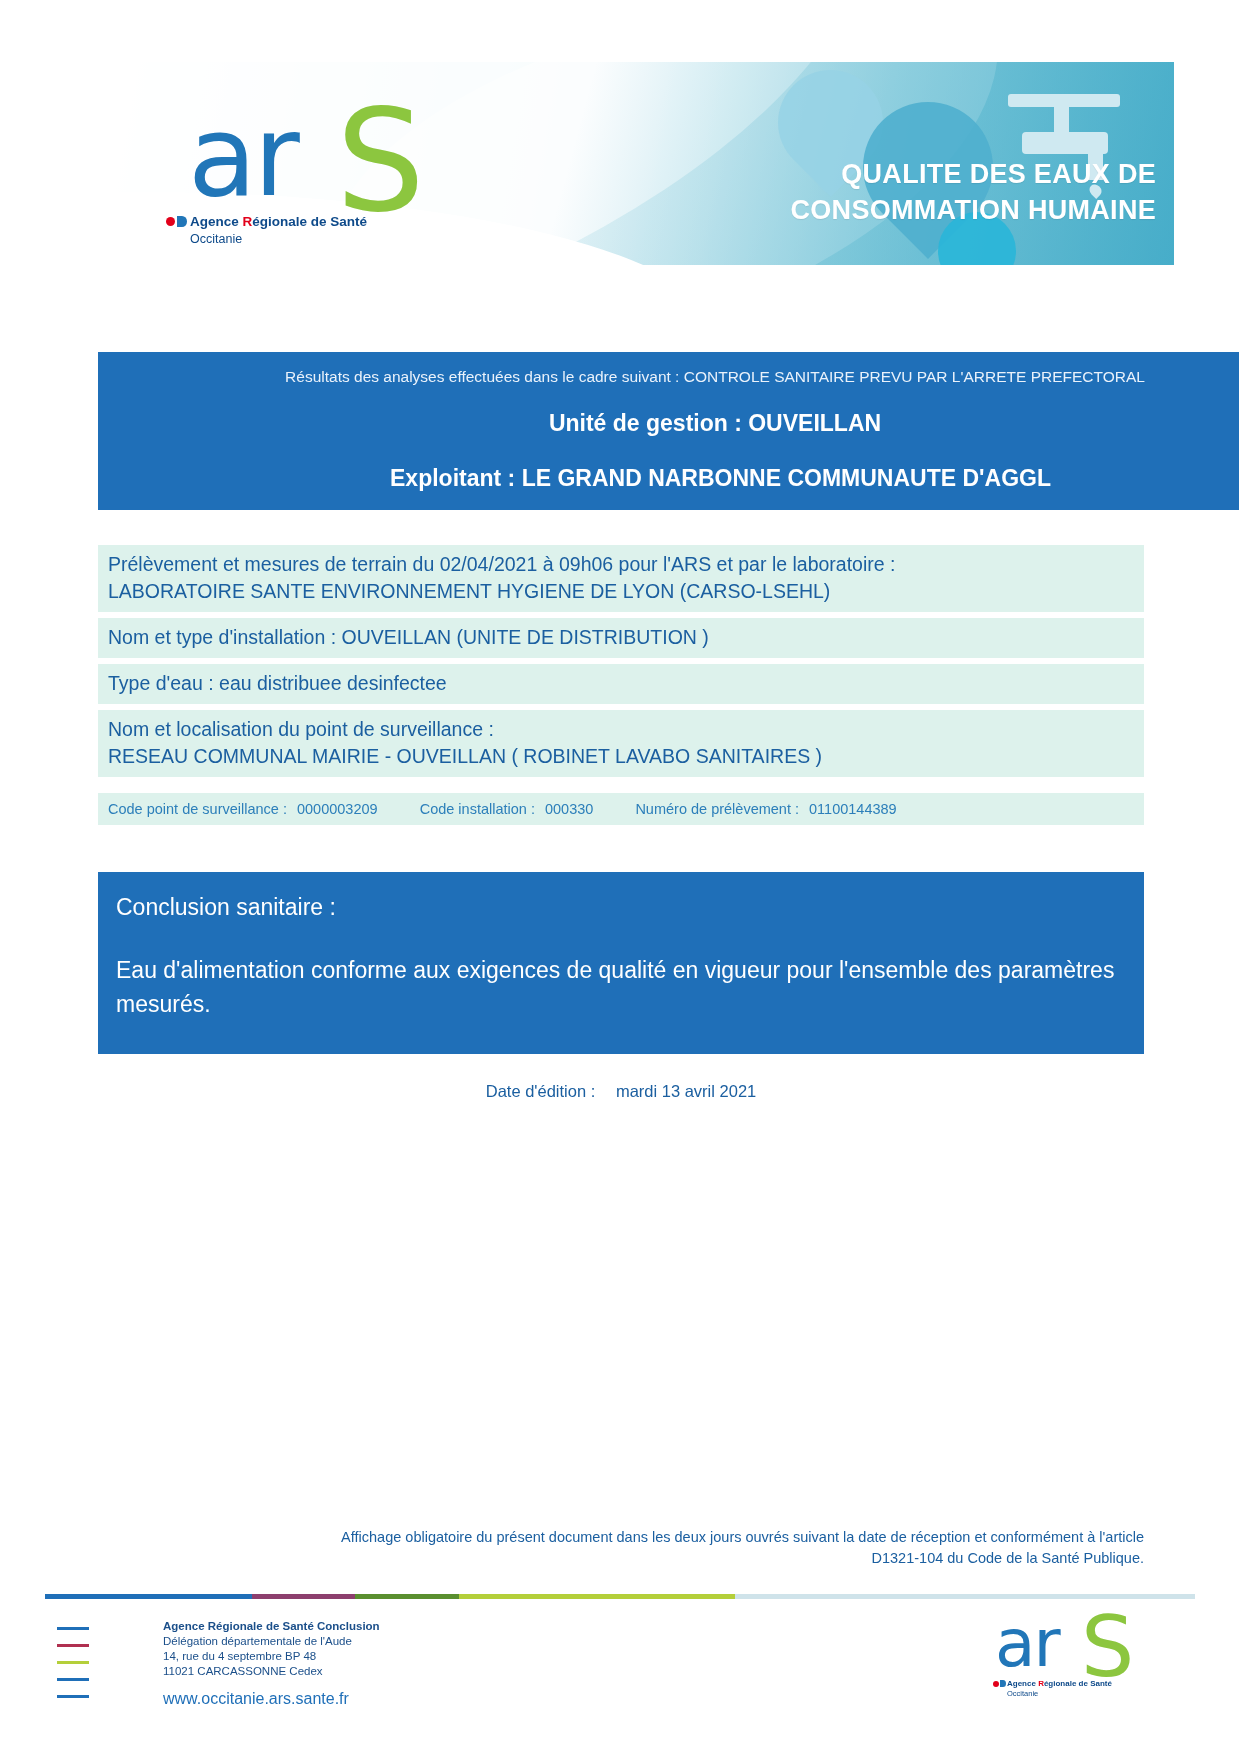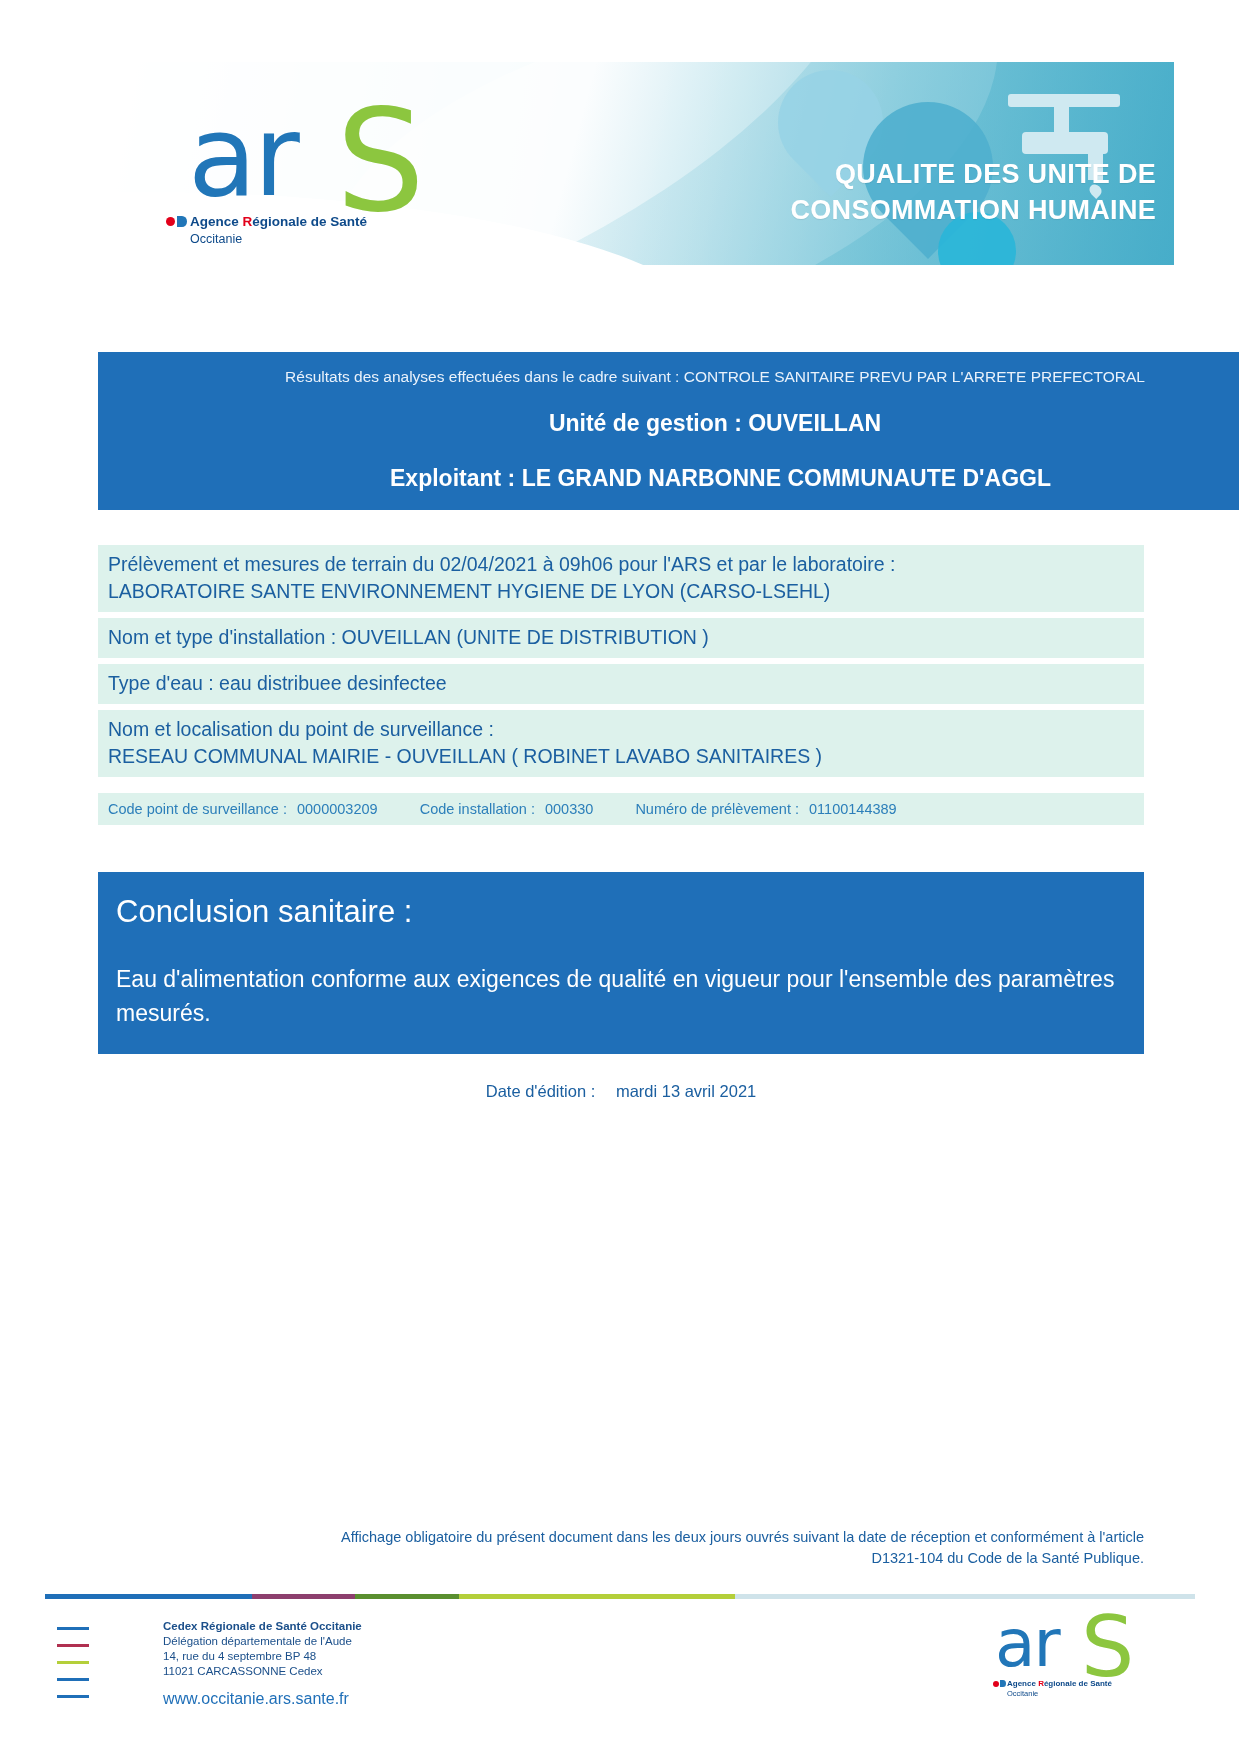--- a/index.html
+++ b/index.html
@@ -234,21 +234,21 @@
     left: 98px;
     top: 872px;
     width: 1046px;
     height: 182px;
     background: #1f6fb8;
     color: #ffffff;
     padding: 22px 18px 0 18px;
     box-sizing: border-box;
   }
   .conclusion .c-title {
-    font-size: 31px;
+    font-size: 23px;
     margin-bottom: 32px;
   }
   .conclusion .c-text {
     font-size: 23px;
     line-height: 34px;
   }
 
   .edition {
     position: absolute;
     left: 98px;
@@ -372,21 +372,21 @@
     <span class="s">S</span>
     <div class="dots">
       <span class="dot"></span>
         <span class="moon"></span>
     </div>
     <div class="tagline"><span>Agence </span><span class="r">R</span><span>égionale de Santé</span></div>
     <div class="region">Occitanie</div>
   </div>
 
   <div class="header-title">
-    <div>QUALITE DES UNITE DE</div>
+    <div>QUALITE DES EAUX DE</div>
     <div>CONSOMMATION HUMAINE</div>
   </div>
 </div>
 
 <div class="title-block">
   <div class="frame-line">Résultats des analyses effectuées dans le cadre suivant : CONTROLE SANITAIRE PREVU PAR L'ARRETE PREFECTORAL</div>
   <div class="ug">Unité de gestion : OUVEILLAN</div>
   <div class="expl">Exploitant : LE GRAND NARBONNE COMMUNAUTE D'AGGL</div>
 </div>
 
@@ -430,21 +430,21 @@
 
 <div class="footer">
   <div class="dashes">
     <i></i>
       <i></i>
       <i></i>
       <i></i>
       <i></i>
   </div>
   <div class="addr">
-    <div class="b">Cedex Régionale de Santé Occitanie</div>
+    <div class="b">Agence Régionale de Santé Conclusion</div>
     <div>Délégation départementale de l'Aude</div>
     <div>14, rue du 4 septembre BP 48</div>
     <div>11021 CARCASSONNE Cedex</div>
     <div class="web">www.occitanie.ars.sante.fr</div>
   </div>
   <div class="footer-logo">
     <span class="word">ar</span>
     <span class="s">S</span>
     <div class="dots">
       <span class="dot"></span>

